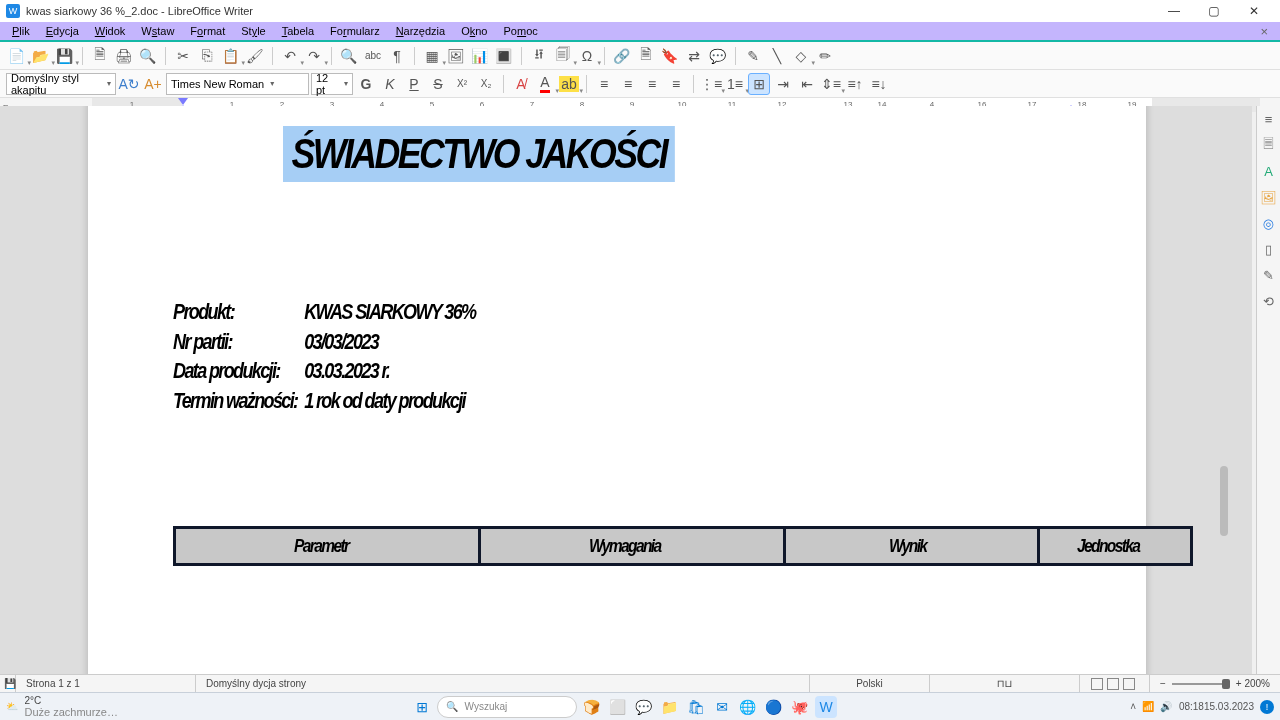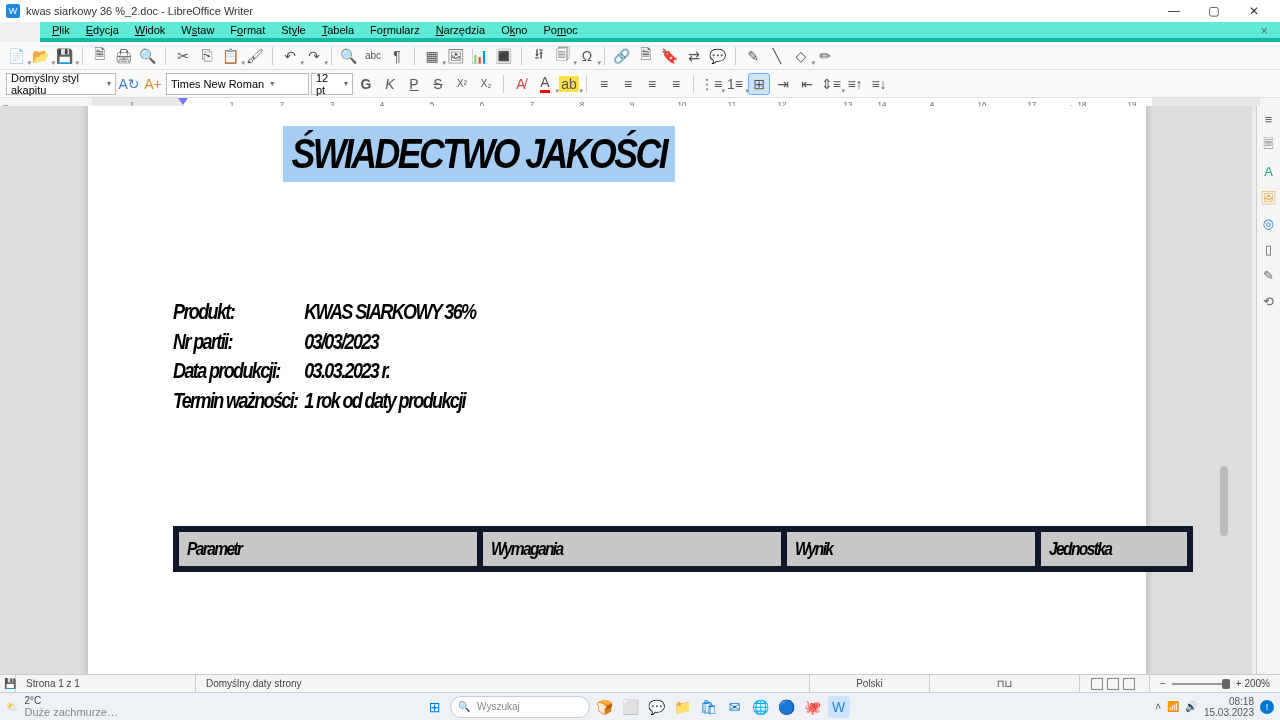--- a/index.html
+++ b/index.html
@@ -5,21 +5,21 @@
 * { margin: 0; padding: 0; box-sizing: border-box; font-family: sans-serif; }
 body { background: #f0f0f0; overflow: hidden; width: 1280px; height: 720px; position: relative; }
 
 
 .titlebar { height: 22px; background: #fff; display: flex; align-items: center; padding: 0 6px; font-size: 11px; color: #333; }
 .titlebar .doc-icon { width: 14px; height: 14px; background: #1e88e5; margin-right: 6px; display: inline-flex; align-items: center; justify-content: center; color: #fff; font-size: 9px; border-radius: 2px; }
 .titlebar .spacer { flex: 1; }
 .titlebar .win-btn { width: 40px; height: 22px; display: flex; align-items: center; justify-content: center; cursor: pointer; font-size: 12px; }
 
 
-.menubar { height: 20px; background: #5eead4; display: flex; align-items: center; padding: 0 4px; font-size: 11px; border-bottom: 4px solid #14b8a6; margin-left: 40px; }
+.menubar { height: 20px; background: #c4b5fd; display: flex; align-items: center; padding: 0 4px; font-size: 11px; border-bottom: 2px solid #14b8a6; }
 .menubar .menu-item { padding: 2px 8px; cursor: pointer; }
 .menubar .menu-item u { text-decoration: underline; }
 .menubar .menu-close { margin-left: auto; padding: 0 8px; cursor: pointer; font-size: 13px; color: #666; }
 
 
 .toolbar { height: 28px; background: #fafafa; display: flex; align-items: center; padding: 0 6px; gap: 2px; border-bottom: 1px solid #e0e0e0; }
 .tb-btn { width: 22px; height: 22px; display: flex; align-items: center; justify-content: center; cursor: pointer; border-radius: 3px; font-size: 14px; color: #555; position: relative; }
 .tb-btn.dd::after { content: '▾'; font-size: 7px; position: absolute; right: -3px; bottom: 0; color: #888; }
 .tb-sep { width: 1px; height: 18px; background: #ccc; margin: 0 4px; }
 .tb-combo { height: 22px; border: 1px solid #bbb; background: #fff; font-size: 11px; padding: 0 4px; display: flex; align-items: center; }
@@ -35,21 +35,21 @@
 .ruler-indent.top { border-left: 5px solid transparent; border-right: 5px solid transparent; border-top: 7px solid #7a7aff; }
 .ruler-indent.bot { border-left: 5px solid transparent; border-right: 5px solid transparent; border-bottom: 7px solid #7a7aff; top: 7px; }
 
 
 .workspace { position: absolute; top: 106px; bottom: 46px; left: 0; right: 28px; background: #ddd; overflow: hidden; }
 .page { position: absolute; left: 88px; top: -10px; width: 1058px; background: #fff; box-shadow: 0 2px 8px rgba(0,0,0,0.2); min-height: 700px; padding: 30px 85px; }
 .doc-title { font-style: italic; font-weight: bold; font-size: 42px; letter-spacing: -3px; transform: scaleX(0.85); transform-origin: left; background: #a6cef5; display: inline-block; padding: 4px 10px; margin-left: 110px; }
 .doc-block { margin-top: 115px; font-weight: bold; font-style: italic; font-size: 22px; letter-spacing: -2px; transform: scaleX(0.82); transform-origin: left; line-height: 1.35; }
 .doc-block .label { display: inline-block; width: 160px; }
 .doc-table { margin-top: 110px; border-collapse: collapse; width: 1020px; font-style: italic; font-weight: bold; font-size: 19px; letter-spacing: -2px; }
-.doc-table th, .doc-table td { border: 6px solid #0f172a; padding: 6px 8px; text-align: left; vertical-align: top; }
+.doc-table th, .doc-table td { border: 3px solid #0f172a; padding: 6px 0; text-align: center; vertical-align: top; }
 .doc-table th { background: #c8c8c8; font-weight: bold; }
 .doc-table td span, .doc-table th span { transform: scaleX(0.82); transform-origin: left; display: inline-block; }
 
 
 .sidepanel { position: absolute; top: 106px; bottom: 46px; right: 0; width: 24px; background: #f5f5f5; border-left: 1px solid #ccc; display: flex; flex-direction: column; align-items: center; padding-top: 4px; gap: 8px; }
 .sp-btn { width: 18px; height: 18px; display: flex; align-items: center; justify-content: center; font-size: 13px; color: #666; cursor: pointer; }
 
 
 .scroll-handle { position: absolute; right: 24px; top: 360px; width: 8px; height: 70px; background: #bbb; border-radius: 4px; }
 
@@ -61,21 +61,21 @@
 .sb-slider::after { content: ''; position: absolute; right: 0; top: -4px; width: 8px; height: 10px; background: #666; border-radius: 2px; }
 .sb-view { width: 12px; height: 12px; border: 1px solid #888; margin: 0 1px; display: inline-block; }
 
 
 .taskbar { position: absolute; bottom: 0; left: 0; right: 0; height: 28px; background: #eef2f7; border-top: 1px solid #c8d0da; display: flex; align-items: center; padding: 0 6px; gap: 4px; font-size: 10px; }
 .taskbar .weather { display: flex; align-items: center; gap: 6px; color: #444; }
 .taskbar .center { flex: 1; display: flex; align-items: center; justify-content: center; gap: 4px; }
 .taskbar .search { display: flex; align-items: center; background: #fff; border: 1px solid #ccc; border-radius: 14px; padding: 2px 8px; width: 140px; height: 22px; gap: 6px; color: #888; }
 .tb-icon { width: 22px; height: 22px; display: flex; align-items: center; justify-content: center; border-radius: 4px; cursor: pointer; font-size: 14px; }
 .taskbar .tray { display: flex; align-items: center; gap: 6px; color: #555; font-size: 10px; }
-.tray-time { display: flex; flex-direction: column; align-items: flex-end; line-height: 1.1; }
+.tray-time { display: flex; flex-direction: row; align-items: flex-end; line-height: 1.1; }
 </style>
 </head>
 <body>
 
 <div class="titlebar">
   <span class="doc-icon">W</span>
   <span>kwas siarkowy 36 %_2.doc - LibreOffice Writer</span>
   <span class="spacer"></span>
   <div class="win-btn">—</div>
   <div class="win-btn">▢</div>
@@ -246,21 +246,21 @@
   <div class="sp-btn">✎</div>
   <div class="sp-btn">⟲</div>
 </div>
 
 <div class="statusbar">
   <div class="sb-cell" style="width:16px;padding:0 4px">💾</div>
   <div class="sb-cell" style="width:180px">
       <span>Strona 1 z 1</span>
     </div>
   <div class="sb-cell sb-flex">
-      <span>Domyślny daty strony</span>
+      <span>Domyślny dycja strony</span>
     </div>
   <div class="sb-cell" style="width:120px;justify-content:center">
       <span>Polski</span>
     </div>
   <div class="sb-cell" style="width:150px;justify-content:center">⊓⊔</div>
   <div class="sb-cell" style="width:70px;gap:2px">
     <span class="sb-view"></span>
     <span class="sb-view"></span>
     <span class="sb-view"></span>
   </div>

